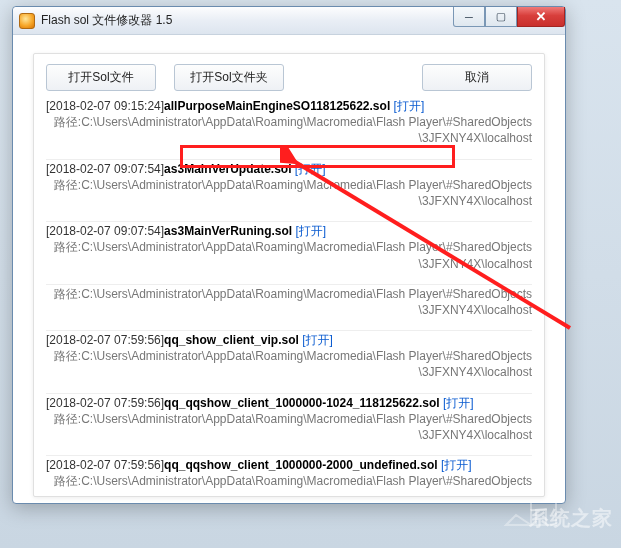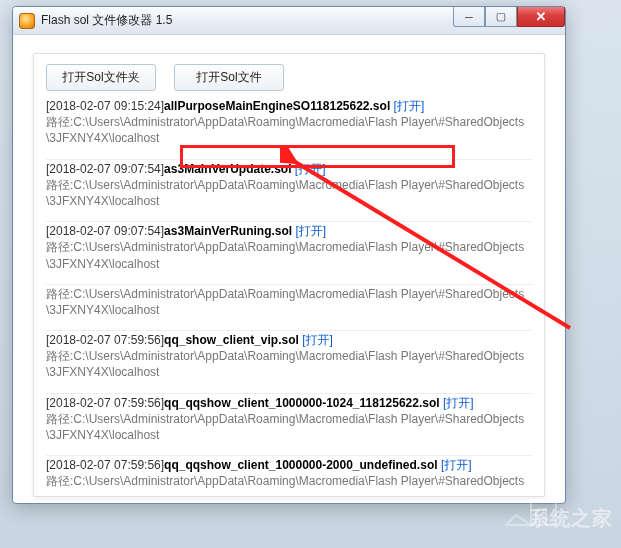--- a/index.html
+++ b/index.html
@@ -130,21 +130,21 @@
     line-height:1.35;
   }
   .entry {
     padding:1px 0 12px 0;
     border-bottom:1px solid #eee;
     word-break:break-all;
   }
   .ts { color:#333; }
   .fname { font-weight:bold; color:#000; }
   .open-link { color:#0a5bd0; cursor:pointer; }
-  .path { color:#777; font-size:12px; }
+  .path { color:#777; font-size:12px;text-align:right; }
 
   
   .highlight-box {
     position:absolute;
     border:3px solid #ff1e1e;
     pointer-events:none;
   }
   .arrow-svg {
     position:absolute;
     pointer-events:none;
@@ -161,23 +161,24 @@
     <div class="window-controls">
       <div class="ctrl-btn min">─</div>
       <div class="ctrl-btn max">▢</div>
       <div class="ctrl-btn close">✕</div>
     </div>
   </div>
 
   <div class="inner">
 
     <div class="toolbar">
+      <div class="btn">打开Sol文件</div>
       <div class="btn">打开Sol文件夹</div>
-      <div class="btn">打开Sol文件</div>
       <div class="spacer"></div>
+      <div class="btn cancel">取消</div>
     </div>
 
 
     <div class="list" id="entry-list">
         <div class="entry">
           <div><span class="ts">[2018-02-07 09:15:24]</span><span class="fname">allPurposeMainEngineSO118125622.sol </span><span class="open-link">[打开]</span></div>
           <div class="path">路径:C:\Users\Administrator\AppData\Roaming\Macromedia\Flash Player\#SharedObjects\3JFXNY4X\localhost</div>
         </div>
         <div class="entry">
           <div><span class="ts">[2018-02-07 09:07:54]</span><span class="fname">as3MainVerUpdate.sol </span><span class="open-link">[打开]</span></div>

